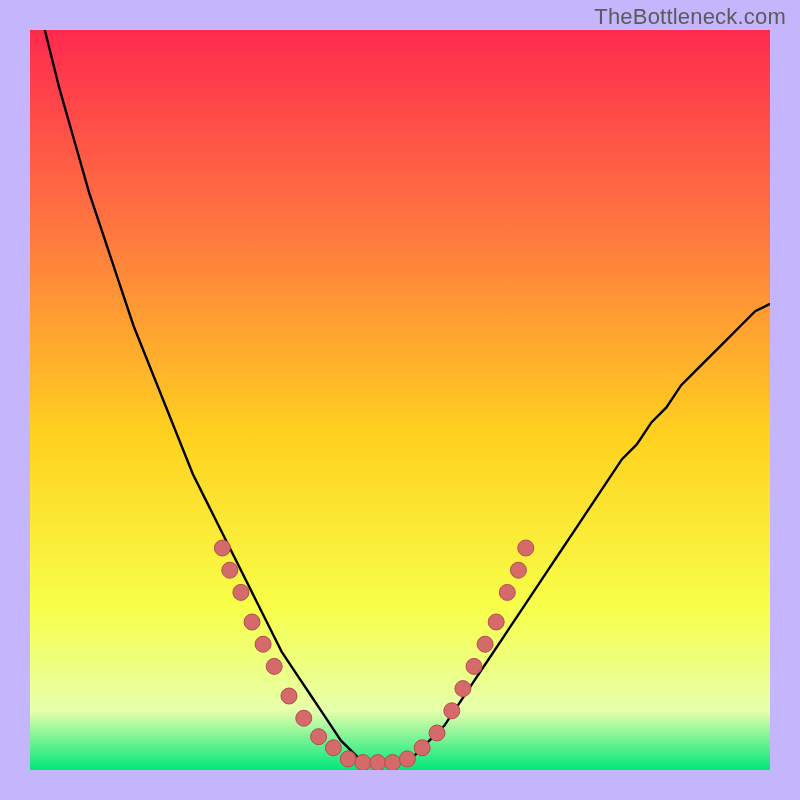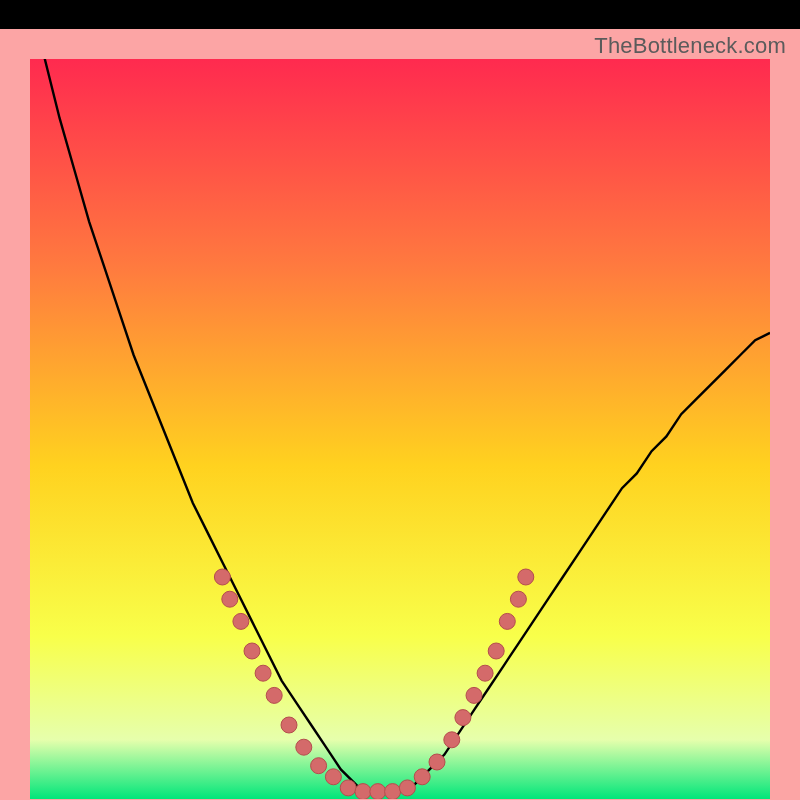--- a/index.html
+++ b/index.html
@@ -7,22 +7,21 @@
     padding: 0;
     width: 800px;
     height: 800px;
     overflow: hidden;
     background: #000;
     font-family: Arial, Helvetica, sans-serif;
   }
   .frame {
     position: absolute;
     inset: 0;
-    background: #fca5a5;
-    margin-top: 29px;
+    background: #c4b5fd;
   }
   .plot {
     position: absolute;
     left: 30px;
     top: 30px;
     width: 740px;
     height: 740px;
   }
   .watermark {
     position: absolute;

